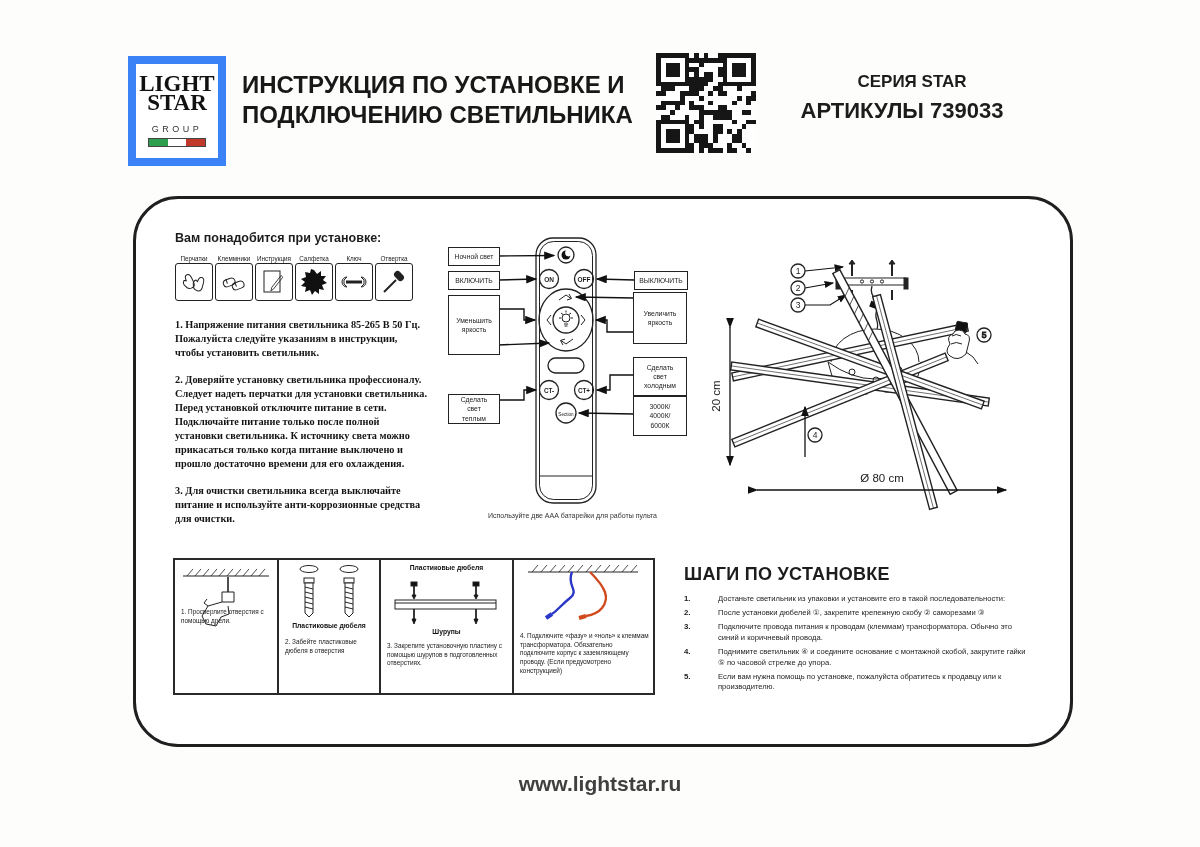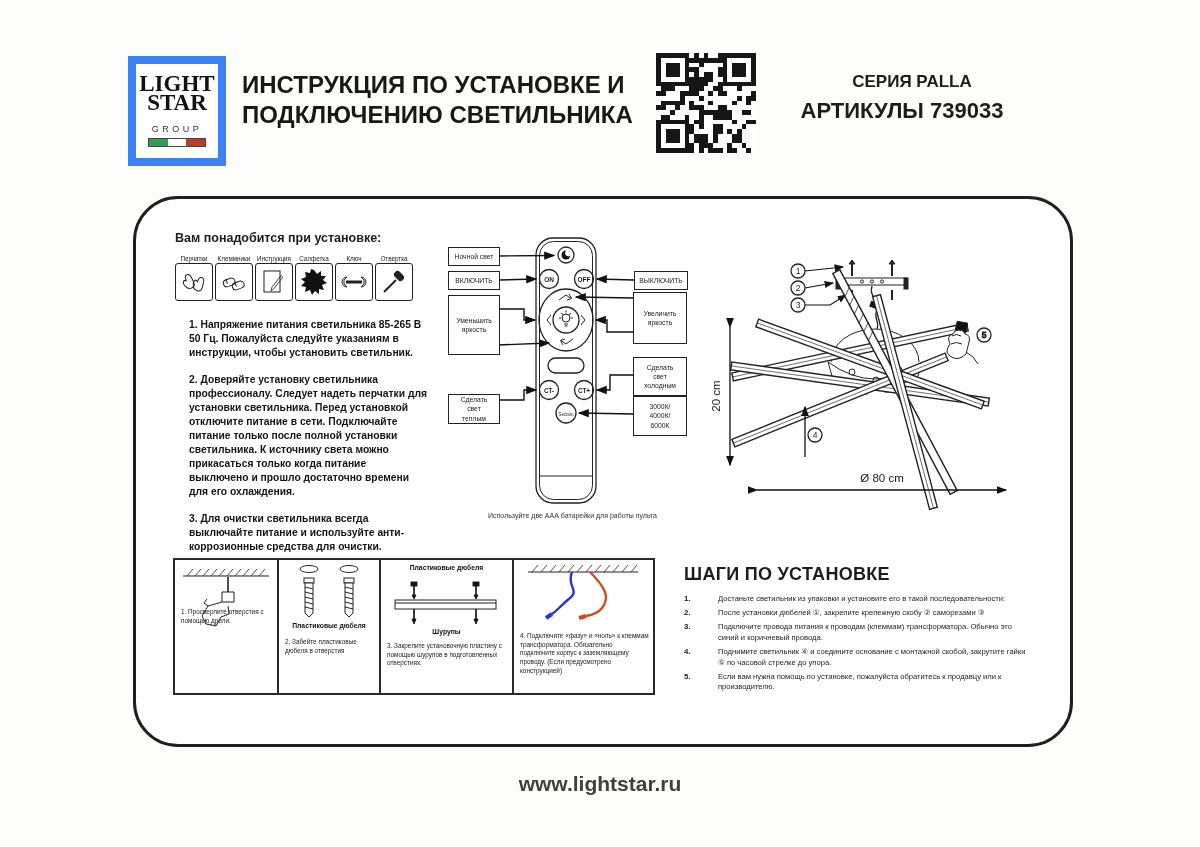--- a/index.html
+++ b/index.html
@@ -25,21 +25,21 @@
   #main-box{left:133px;top:196px;width:934px;height:545px;border:3px solid #1f1f1f;border-radius:45px;background:#fff;}
 
   
   #need-heading{left:175px;top:231px;font-size:12.5px;font-weight:700;}
   #tools-row{left:174px;top:255px;width:244px;display:flex;}
   .tool{width:40px;display:flex;flex-direction:column;align-items:center;}
   .tool-label{font-size:6.3px;color:#222;margin-bottom:1px;white-space:nowrap;}
   .tool-box{width:36px;height:36px;border:1.6px solid #222;border-radius:3px;background:#fff;
             display:flex;align-items:center;justify-content:center;}
   #warnings{left:175px;top:318px;width:253px;font-size:10.3px;font-weight:600;line-height:1.36;color:#141414;}
-  #warnings p{margin:0 0 13px 14px;}
+  #warnings p{margin:0 0 13px 0;font-family:Liberation Serif, serif;}
 
   
   .callout{border:1.5px solid #222;background:#fff;display:flex;flex-direction:column;
            align-items:center;justify-content:center;text-align:center;font-size:6.8px;line-height:1.35;color:#222;}
   #co-night{left:448px;top:247px;width:50px;height:17px;}
   #co-on{left:448px;top:271px;width:50px;height:17px;}
   #co-dim{left:448px;top:295px;width:50px;height:58px;}
   #co-warm{left:448px;top:394px;width:50px;height:28px;}
   #co-off{left:634px;top:271px;width:52px;height:17px;}
   #co-bright{left:633px;top:292px;width:52px;height:50px;}
@@ -529,21 +529,21 @@
       <div class="on"></div>
       <div></div>
       <div class="on"></div>
       <div class="on"></div>
       <div></div>
       <div></div>
       <div class="on"></div>
       <div></div>
     </div>
 
-  <div class="abs" id="series">СЕРИЯ PALLA</div>
+  <div class="abs" id="series">СЕРИЯ STAR</div>
   <div class="abs" id="articles">АРТИКУЛЫ 739033</div>
 
   <div class="abs" id="main-box"></div>
 
   <div class="abs" id="need-heading">Вам понадобится при установке:</div>
 
   <div class="abs" id="tools-row">
     <div class="tool">
       <div class="tool-label">Перчатки</div>
       <div class="tool-box">

